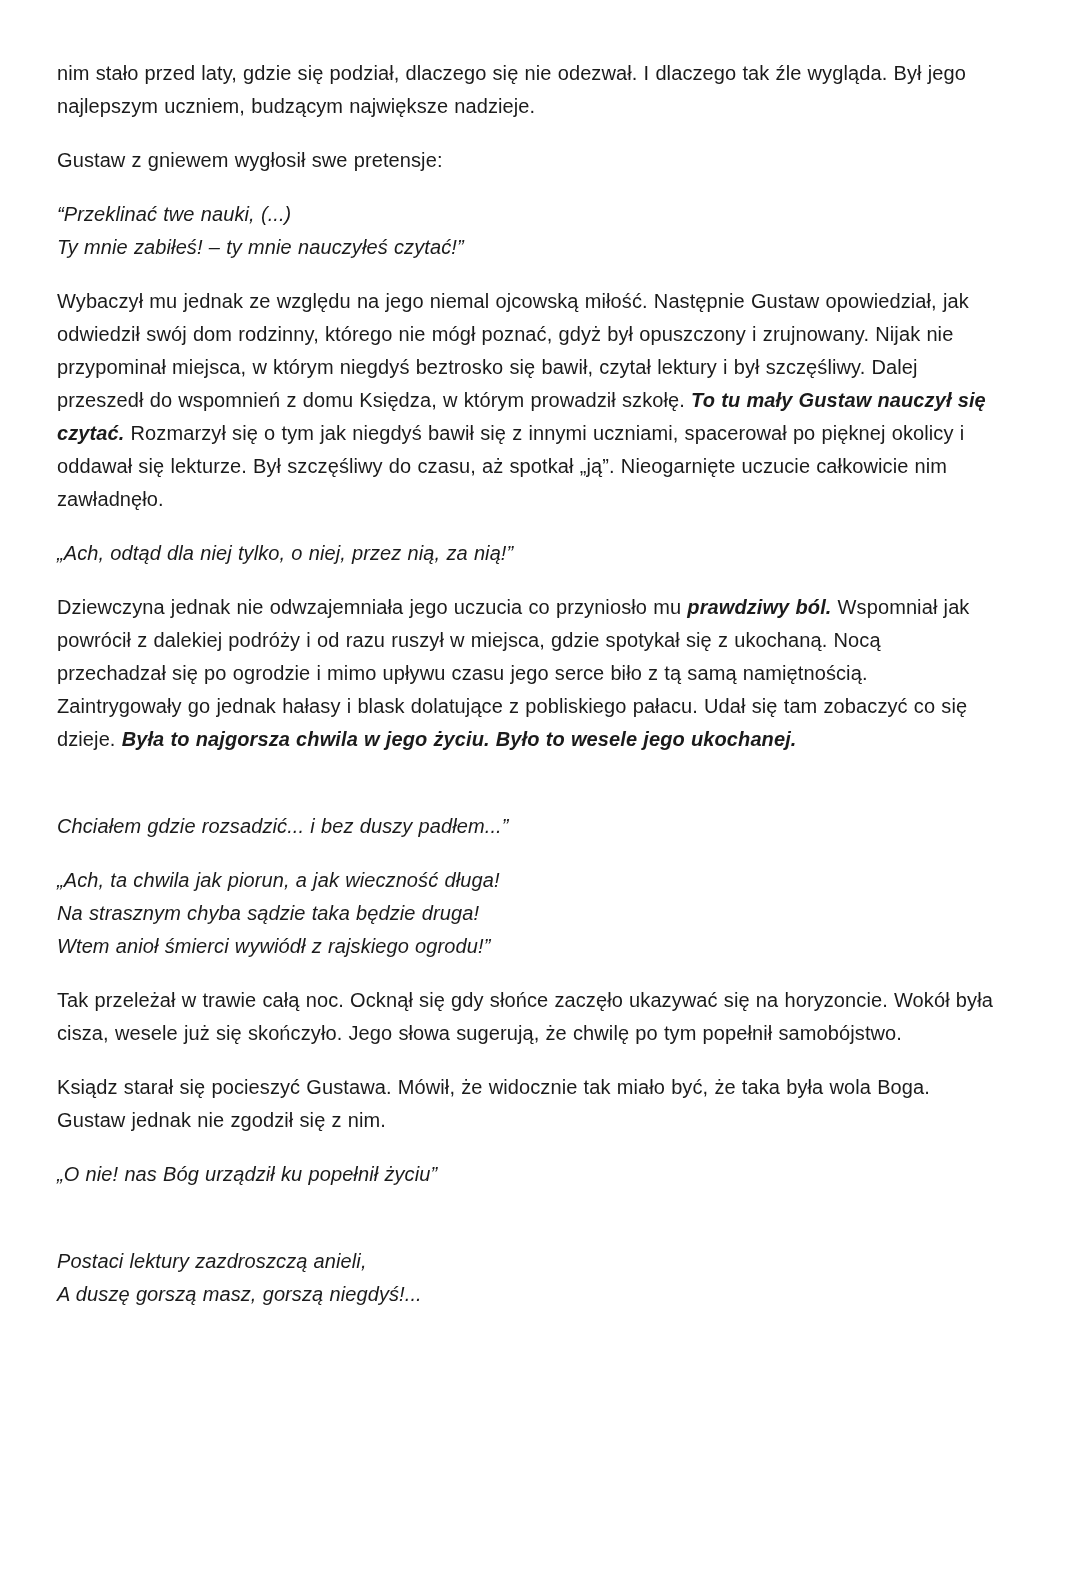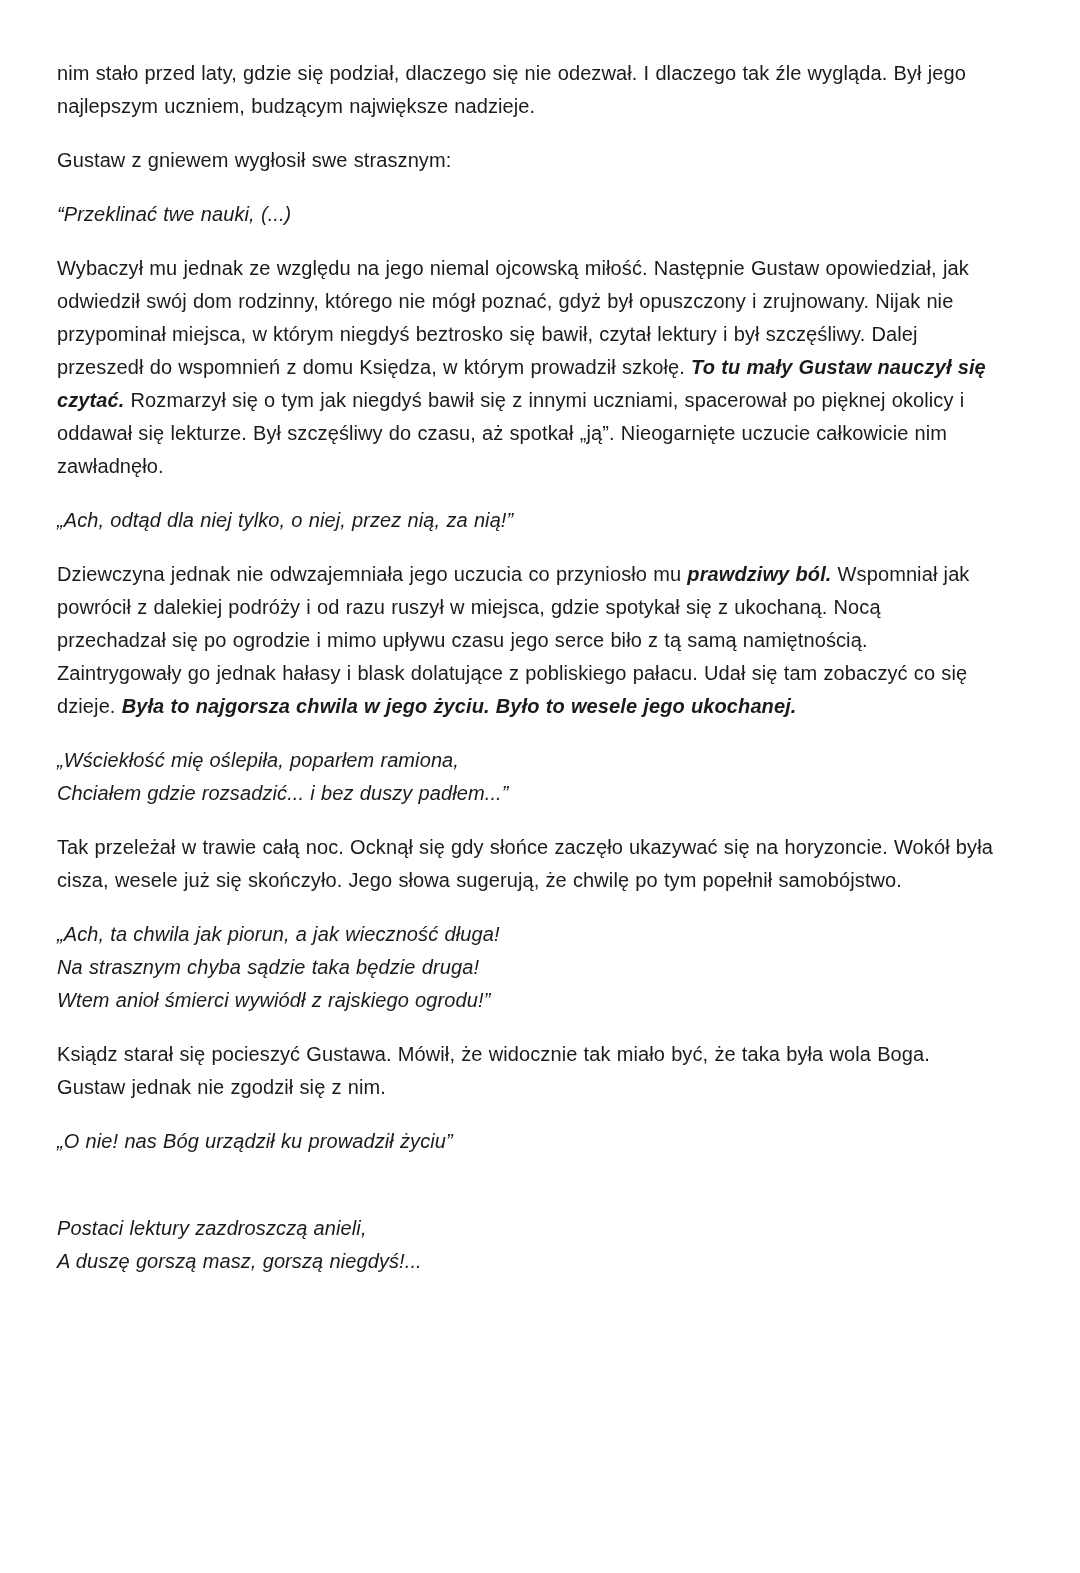--- a/index.html
+++ b/index.html
@@ -37,25 +37,25 @@
   span.run { font-style: normal; }
   p.quote span.qline { font-style: italic; }
   span.bold { font-weight: 700; font-style: italic; }
 </style>
 </head>
 <body>
 
 <main class="page">
   <article class="doc" id="doc">
       <p class="block para"><span class="run">nim stało przed laty, gdzie się podział, dlaczego się nie odezwał. I dlaczego tak źle wygląda. Był jego najlepszym uczniem, budzącym największe nadzieje.</span></p>
-      <p class="block para"><span class="run">Gustaw z gniewem wygłosił swe strasznym:</span></p>
-      <p class="block quote"><span class="qline">“Przeklinać twe nauki, (...)</span><br></p>
+      <p class="block para"><span class="run">Gustaw z gniewem wygłosił swe pretensje:</span></p>
+      <p class="block quote"><span class="qline">“Przeklinać twe nauki, (...)</span><br><span class="qline">Ty mnie zabiłeś! – ty mnie nauczyłeś czytać!”</span></p>
       <p class="block para"><span class="run">Wybaczył mu jednak ze względu na jego niemal ojcowską miłość. Następnie Gustaw opowiedział, jak odwiedził swój dom rodzinny, którego nie mógł poznać, gdyż był opuszczony i zrujnowany. Nijak nie przypominał miejsca, w którym niegdyś beztrosko się bawił, czytał lektury i był szczęśliwy. Dalej przeszedł do wspomnień z domu Księdza, w którym prowadził szkołę. </span><span class="run bold">To tu mały Gustaw nauczył się czytać.</span><span class="run"> Rozmarzył się o tym jak niegdyś bawił się z innymi uczniami, spacerował po pięknej okolicy i oddawał się lekturze. Był szczęśliwy do czasu, aż spotkał „ją”. Nieogarnięte uczucie całkowicie nim zawładnęło.</span></p>
       <p class="block quote"><span class="qline">„Ach, odtąd dla niej tylko, o niej, przez nią, za nią!”</span></p>
       <p class="block para"><span class="run">Dziewczyna jednak nie odwzajemniała jego uczucia co przyniosło mu </span><span class="run bold">prawdziwy ból.</span><span class="run"> Wspomniał jak powrócił z dalekiej podróży i od razu ruszył w miejsca, gdzie spotykał się z ukochaną. Nocą przechadzał się po ogrodzie i mimo upływu czasu jego serce biło z tą samą namiętnością. Zaintrygowały go jednak hałasy i blask dolatujące z pobliskiego pałacu. Udał się tam zobaczyć co się dzieje. </span><span class="run bold">Była to najgorsza chwila w jego życiu. Było to wesele jego ukochanej.</span></p>
-      <p class="block quote"><span class="qline">„Wściekłość mię oślepiła, poparłem ramiona,</span><br><span class="qline">Chciałem gdzie rozsadzić... i bez duszy padłem...”</span></p>
+      <p class="block quote"><br><span class="qline">Chciałem gdzie rozsadzić... i bez duszy padłem...”</span></p>
+      <p class="block quote"><span class="qline">„Ach, ta chwila jak piorun, a jak wieczność długa!</span><br><span class="qline">Na strasznym chyba sądzie taka będzie druga!</span><br><span class="qline">Wtem anioł śmierci wywiódł z rajskiego ogrodu!”</span></p>
       <p class="block para"><span class="run">Tak przeleżał w trawie całą noc. Ocknął się gdy słońce zaczęło ukazywać się na horyzoncie. Wokół była cisza, wesele już się skończyło. Jego słowa sugerują, że chwilę po tym popełnił samobójstwo.</span></p>
-      <p class="block quote"><span class="qline">„Ach, ta chwila jak piorun, a jak wieczność długa!</span><br><span class="qline">Na strasznym chyba sądzie taka będzie druga!</span><br><span class="qline">Wtem anioł śmierci wywiódł z rajskiego ogrodu!”</span></p>
       <p class="block para"><span class="run">Ksiądz starał się pocieszyć Gustawa. Mówił, że widocznie tak miało być, że taka była wola Boga. Gustaw jednak nie zgodził się z nim.</span></p>
-      <p class="block quote"><span class="qline">„O nie! nas Bóg urządził ku prowadził życiu”</span></p>
+      <p class="block quote"><span class="qline">„O nie! nas Bóg urządził ku popełnił życiu”</span></p>
       <p class="block quote"><br><span class="qline">Postaci lektury zazdroszczą anieli,</span><br><span class="qline">A duszę gorszą masz, gorszą niegdyś!...</span></p>
     </article>
 </main>
 
 </body></html>

